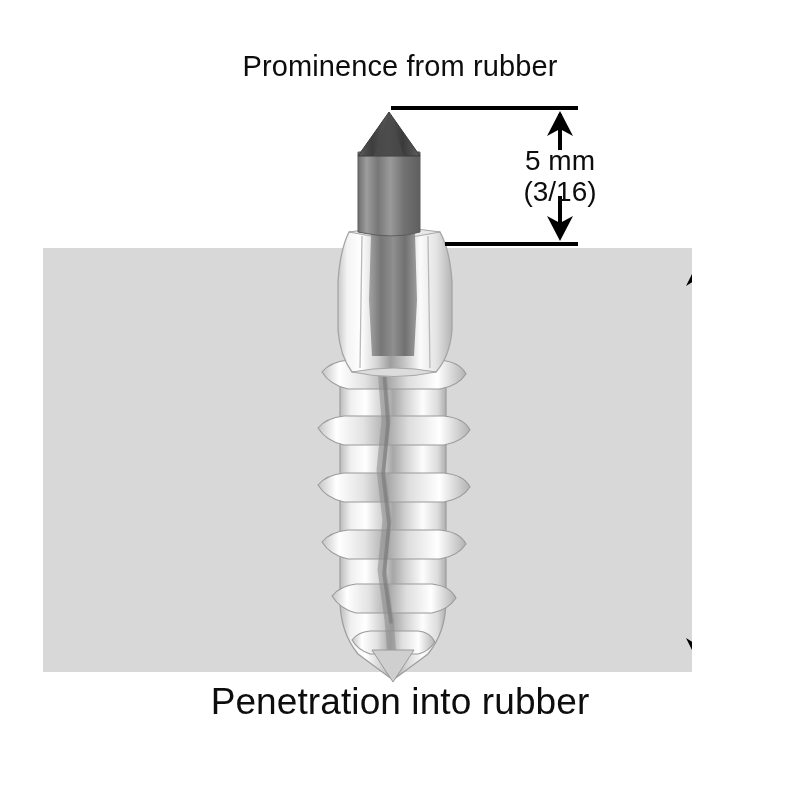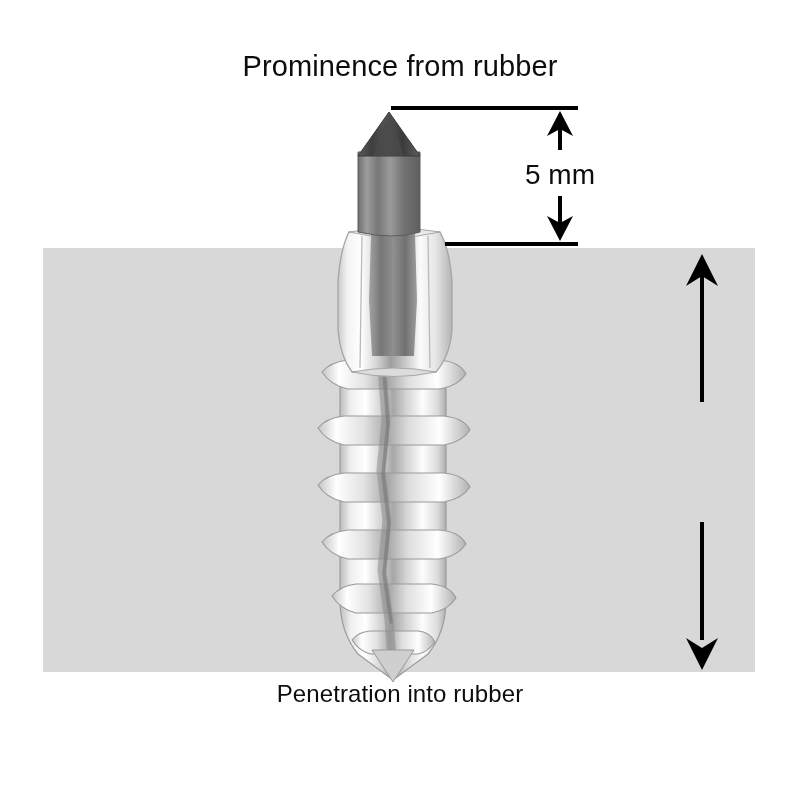--- a/index.html
+++ b/index.html
@@ -6,21 +6,21 @@
   html, body {
     margin: 0;
     padding: 0;
     background: #ffffff;
   }
   body {
     font-family: "Liberation Sans", sans-serif;
   }
   #stage {
     position: relative;
-    width: 800px;
+    width: 692px;
     height: 800px;
     background: #ffffff;
     overflow: hidden;
   }
   #diagram-svg {
     position: absolute;
     left: 0;
     top: 0;
     width: 800px;
     height: 800px;
@@ -38,29 +38,28 @@
     left: 0;
     top: 50px;
     width: 800px;
     font-size: 29px;
     letter-spacing: 0.1px;
   }
   #label-penetration {
     left: 0;
     top: 681px;
     width: 800px;
-    font-size: 24px;
+    font-size: 37px;
     letter-spacing: 0.1px;
   }
   #label-5mm {
     left: 493px;
     top: 145px;
     width: 134px;
     font-size: 28px;
-    margin-top: 14px;
   }
   #label-5mm .frac,
   #label-15mm .frac {
     display: block;
     font-size: 28px;
   }
   #label-15mm {
     left: 636px;
     top: 424px;
     width: 140px;
@@ -208,18 +207,19 @@
         <path d="M 702 670 L 686 638 L 702 648 L 718 638 Z" stroke="none"></path>
       </g>
 
     </g>
   </svg>
 
   <div class="dim-label" id="label-prominence">Prominence from rubber</div>
 
   <div class="dim-label" id="label-5mm">
     <span>5 mm</span>
+    <span class="frac">(3/16)</span>
   </div>
 
 
   <div class="dim-label" id="label-penetration">Penetration into rubber</div>
 
 </div>
 
 </body></html>

